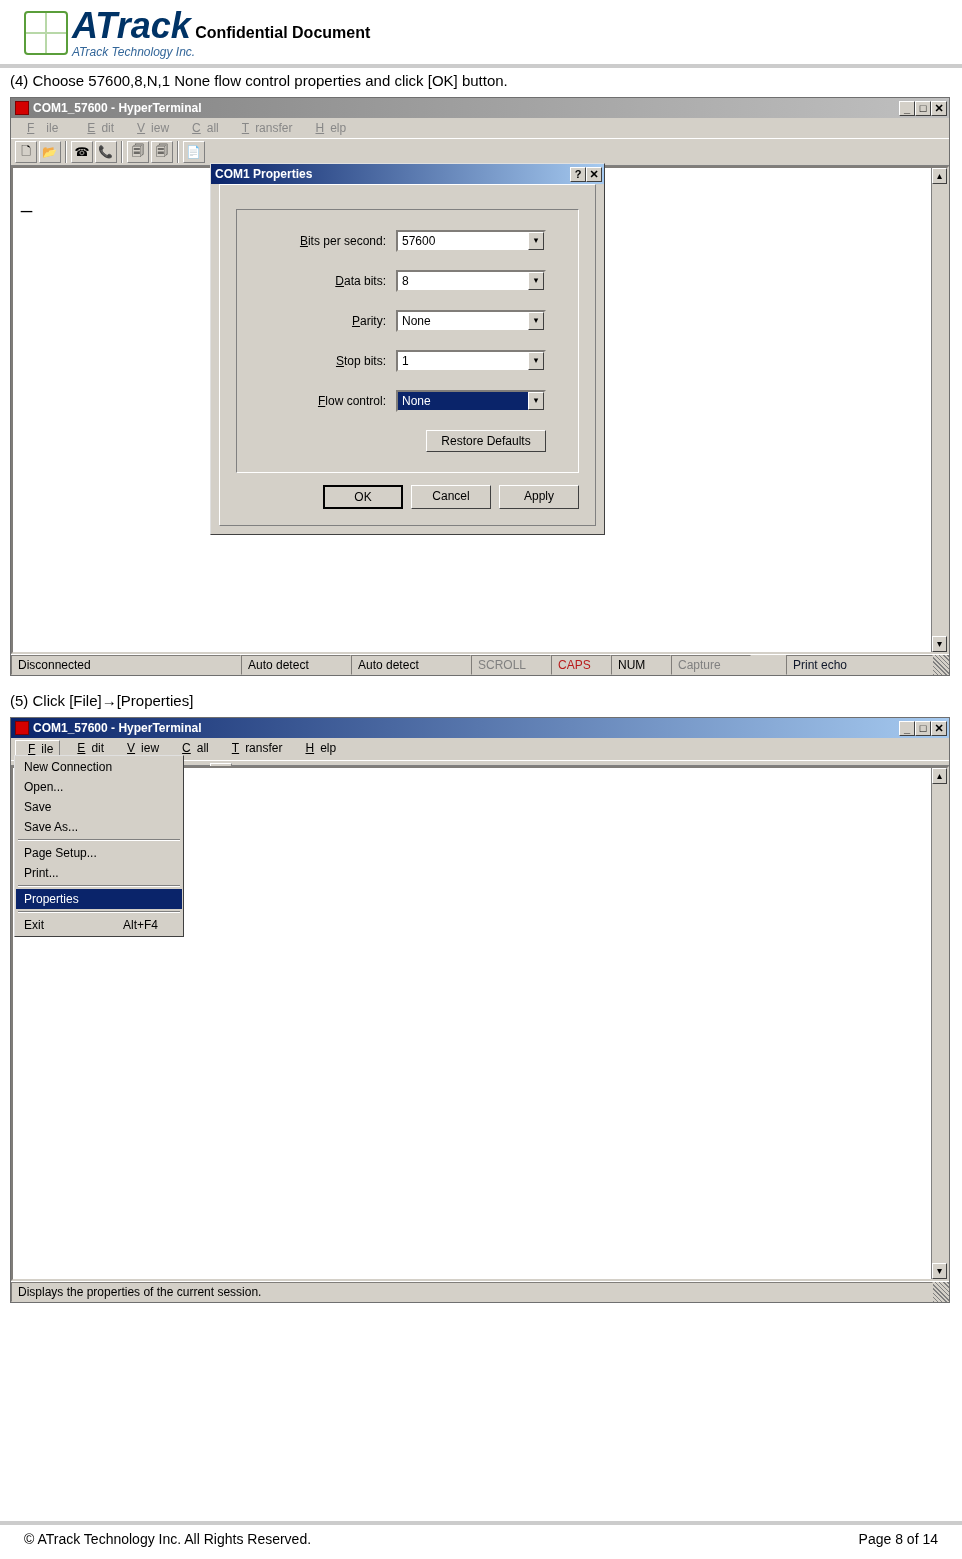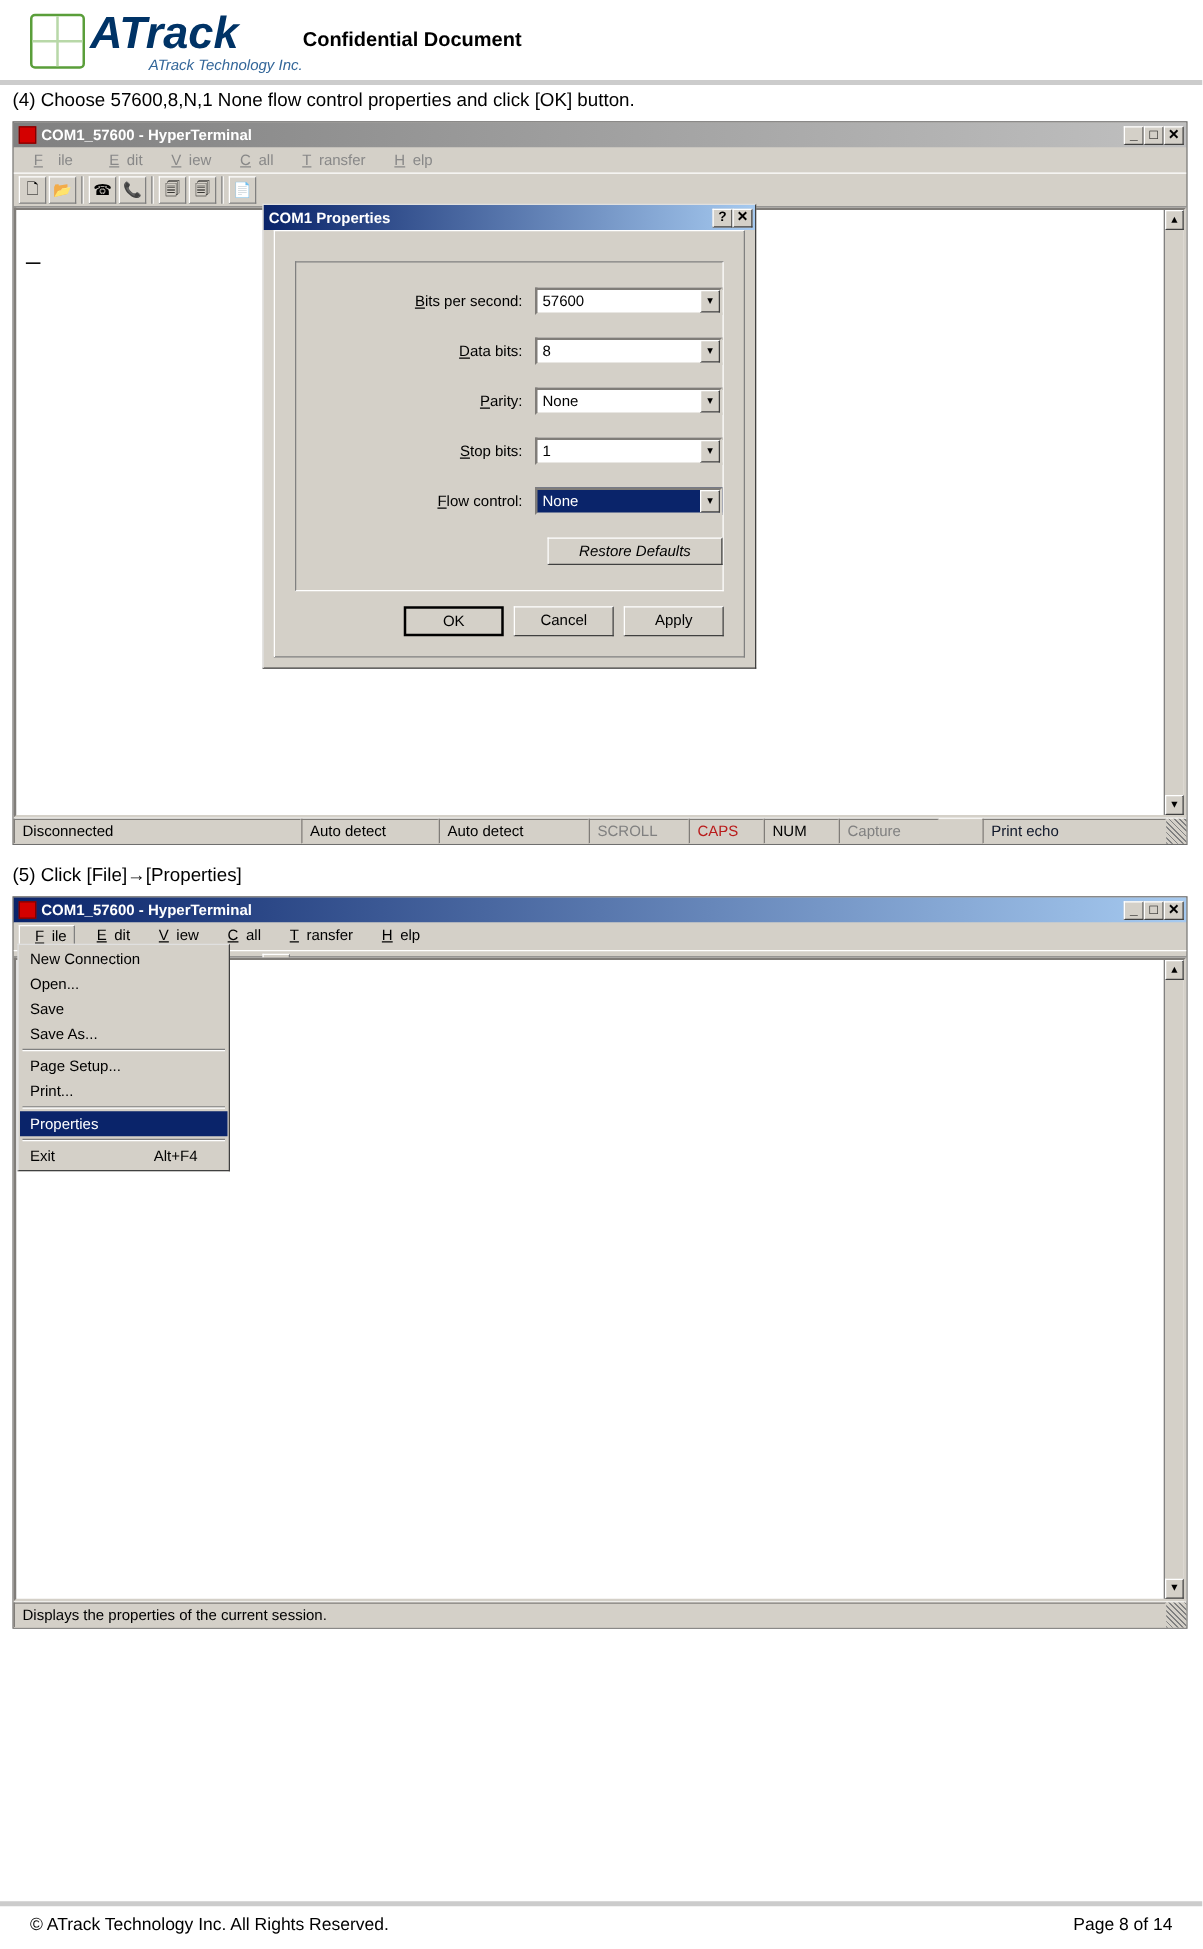--- a/index.html
+++ b/index.html
@@ -6,21 +6,21 @@
   body{font-family:Arial,Helvetica,sans-serif;font-size:15px;background:#fff;color:#000;width:962px;height:1559px;position:relative;}
   
   .page-header{display:flex;justify-content:flex-start;align-items:center;padding:8px 24px 6px 24px;border-bottom:4px solid #ccc;}
   .logo{display:flex;align-items:center;gap:4px;}
   .logo-icon{width:44px;height:44px;border:2px solid #5a9e3a;border-radius:4px;position:relative;}
   .logo-icon::before,.logo-icon::after{content:"";position:absolute;background:#b8d8a8;}
   .logo-icon::before{left:50%;top:0;width:2px;height:100%;transform:translateX(-50%);}
   .logo-icon::after{top:50%;left:0;height:2px;width:100%;transform:translateY(-50%);}
   .logo-text{display:flex;flex-direction:column;line-height:1;}
   .logo-text .main{font-size:36px;font-weight:bold;font-style:italic;color:#003366;}
-  .logo-text .sub{font-size:12px;font-style:italic;color:#336699;margin-top:2px;margin-left:47px;}
+  .logo-text .sub{font-size:12px;font-style:italic;color:#336699;margin-top:2px;}
   .conf{font-weight:bold;font-size:16px;}
   
   .body-text{padding:4px 10px 8px 10px;font-size:15px;}
   
   .win-window{border:1px solid #6f6f6f;background:#d4d0c8;font-family:Tahoma,Geneva,sans-serif;font-size:12px;}
   .titlebar{height:20px;display:flex;align-items:center;justify-content:space-between;background:linear-gradient(to right,#0a246a,#a6caf0);color:#fff;padding:0 2px 0 4px;}
   .titlebar.inactive{background:linear-gradient(to right,#808080,#c0c0c0);}
   .titlebar-left{display:flex;align-items:center;gap:4px;font-weight:bold;font-size:12px;}
   .titlebar-icon{width:14px;height:14px;background:#d40000;border:1px solid #800000;}
   .titlebar-btns{display:flex;gap:0;}
@@ -37,21 +37,21 @@
   .client .scroll-v .arrow{height:16px;background:#d4d0c8;border:1px solid #fff;border-right-color:#404040;border-bottom-color:#404040;text-align:center;font-size:10px;line-height:14px;}
   .client .scroll-v .arrow.bot{position:absolute;bottom:0;left:0;right:0;}
   .statusbar{display:flex;background:#d4d0c8;border-top:1px solid #fff;}
   .statusbar .cell{border:1px inset #d4d0c8;padding:2px 6px;height:20px;font-size:12px;overflow:hidden;}
   .statusbar .grip{width:16px;height:20px;background:repeating-linear-gradient(45deg,#808080,#808080 1px,#d4d0c8 1px,#d4d0c8 3px);}
   
   .dialog{position:absolute;background:#d4d0c8;border:1px solid #404040;border-top-color:#e0e0e0;border-left-color:#e0e0e0;}
   .dialog .tabstrip{display:flex;padding:6px 8px 0 8px;}
   .dialog .tab{background:#d4d0c8;border:1px solid #fff;border-right-color:#808080;border-bottom:none;padding:3px 10px;font-size:12px;position:relative;top:1px;}
   .dialog .tabbody{margin:0 8px 8px 8px;border:1px solid #fff;border-right-color:#808080;border-bottom-color:#808080;padding:24px 16px 16px 16px;background:#d4d0c8;}
-  .fieldset{border:1px solid #808080;border-right-color:#fff;border-bottom-color:#fff;padding:20px 0;}
+  .fieldset{border:1px solid #808080;border-right-color:#fff;border-bottom-color:#fff;padding:20px 32px;}
   .formrow{display:flex;align-items:center;justify-content:flex-end;margin-bottom:18px;gap:10px;}
   .formrow label{font-size:12px;text-align:right;}
   .formrow .u{text-decoration:underline;}
   .combo{width:150px;height:22px;border:2px inset #d4d0c8;background:#fff;display:flex;align-items:center;justify-content:space-between;padding-left:4px;font-size:12px;}
   .combo.sel{background:#0a246a;color:#fff;}
   .combo .drop{width:16px;height:18px;background:#d4d0c8;border:1px solid #fff;border-right-color:#404040;border-bottom-color:#404040;text-align:center;line-height:14px;font-size:9px;color:#000;}
   .btnrow{display:flex;justify-content:flex-end;gap:8px;}
   .winbtn{border:1px solid #404040;border-top-color:#fff;border-left-color:#fff;background:#d4d0c8;padding:3px 0;width:80px;text-align:center;font-size:12px;}
   
   .dropdown{position:absolute;background:#d4d0c8;border:1px solid #404040;border-top-color:#e0e0e0;border-left-color:#e0e0e0;font-size:12px;min-width:170px;padding:1px;}
@@ -171,21 +171,21 @@
             </div>
         </div>
         <div class="formrow">
           <label><span class="u">F</span>low control:</label>
           <div class="combo sel">
               <span>None</span>
               <div class="drop">▾</div>
             </div>
         </div>
         <div class="btnrow" style="margin-top:8px;">
-          <div class="winbtn" style="width:140px;font-style:italic;"><span class="u">R</span>estore Defaults</div>
+          <div class="winbtn" style="width:120px;"><span class="u">R</span>estore Defaults</div>
         </div>
       </div>
       <div class="btnrow" style="margin-top:12px;">
         <div class="winbtn" style="border:2px solid #000;">OK</div>
         <div class="winbtn">Cancel</div>
         <div class="winbtn"><span class="u">A</span>pply</div>
       </div>
     </div>
   </div>
 </div>

